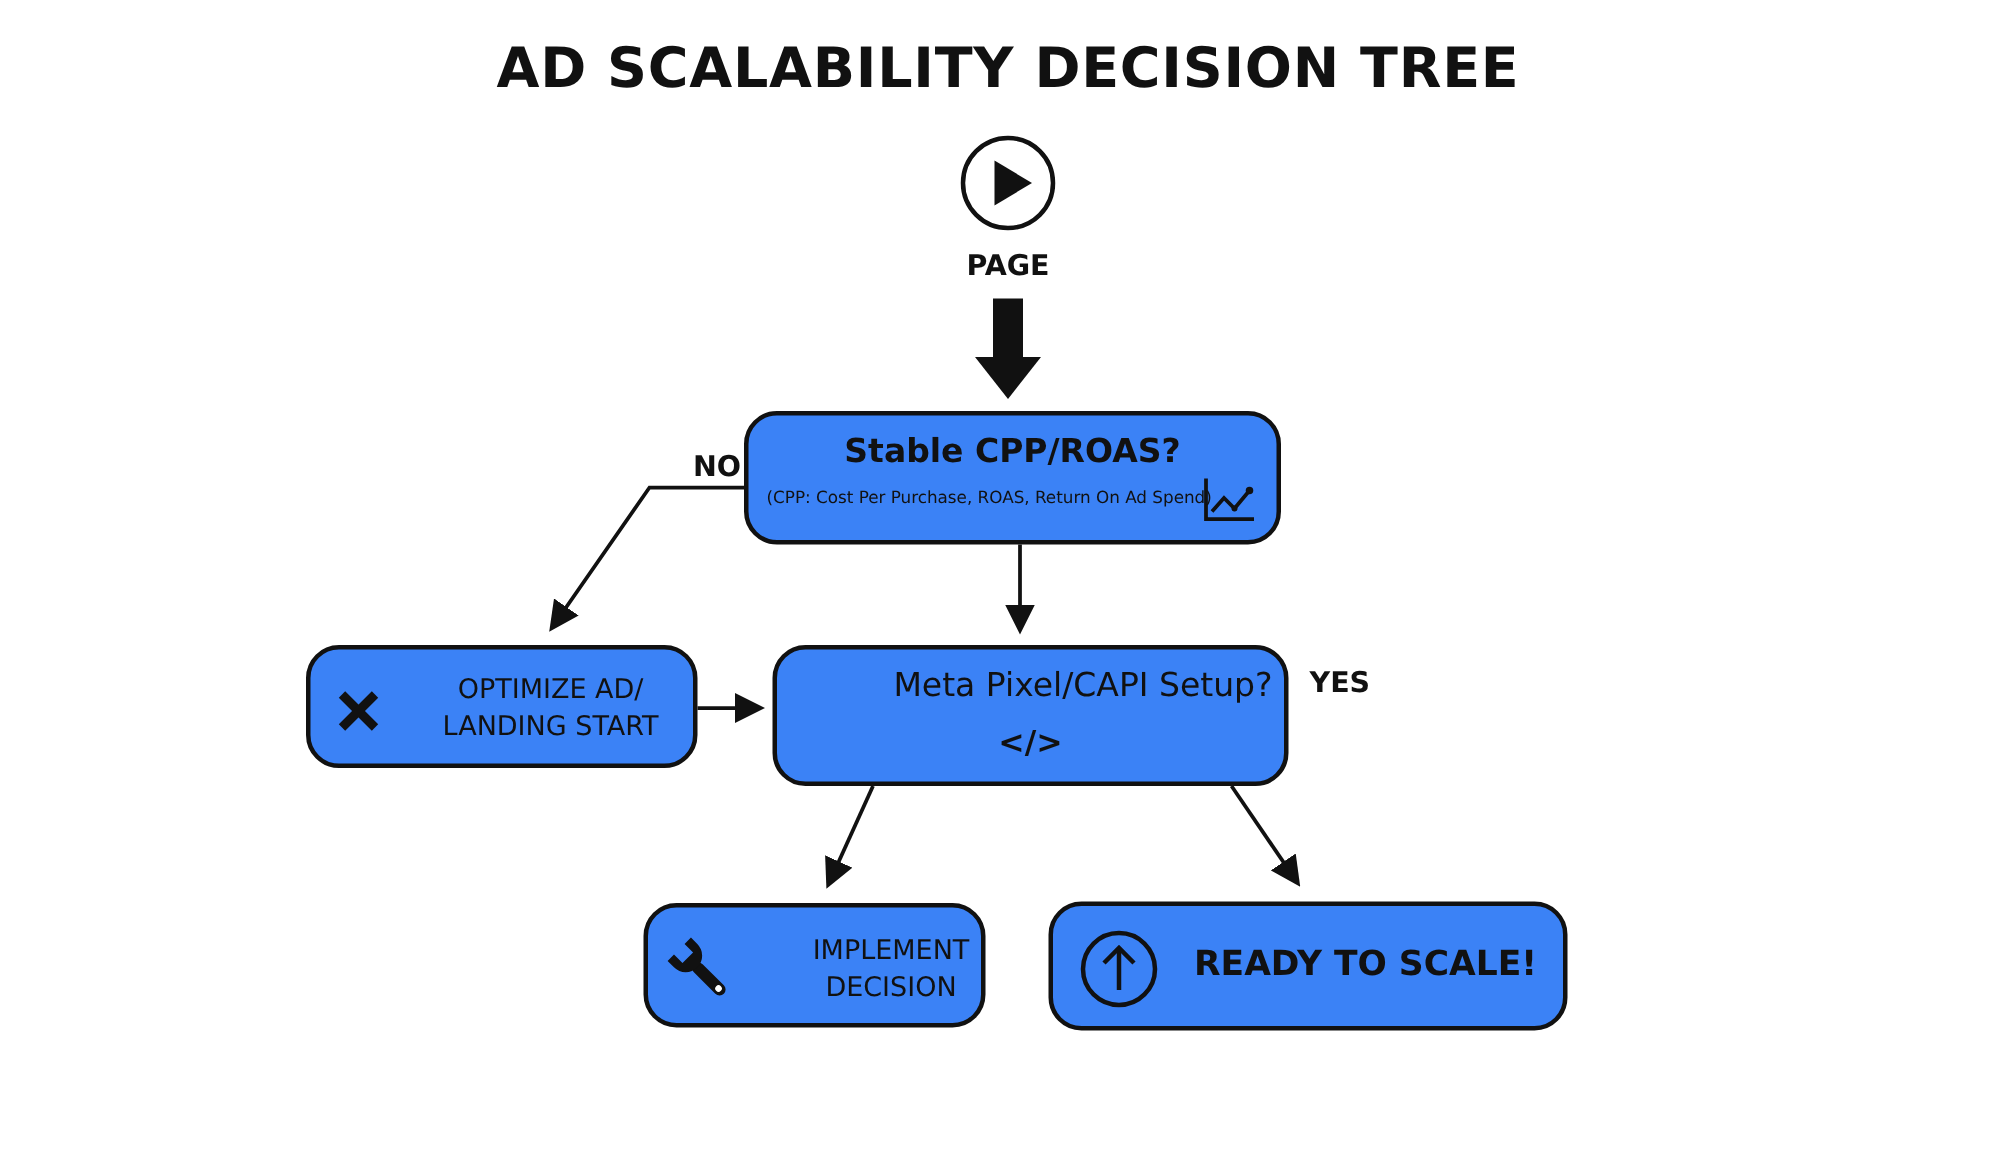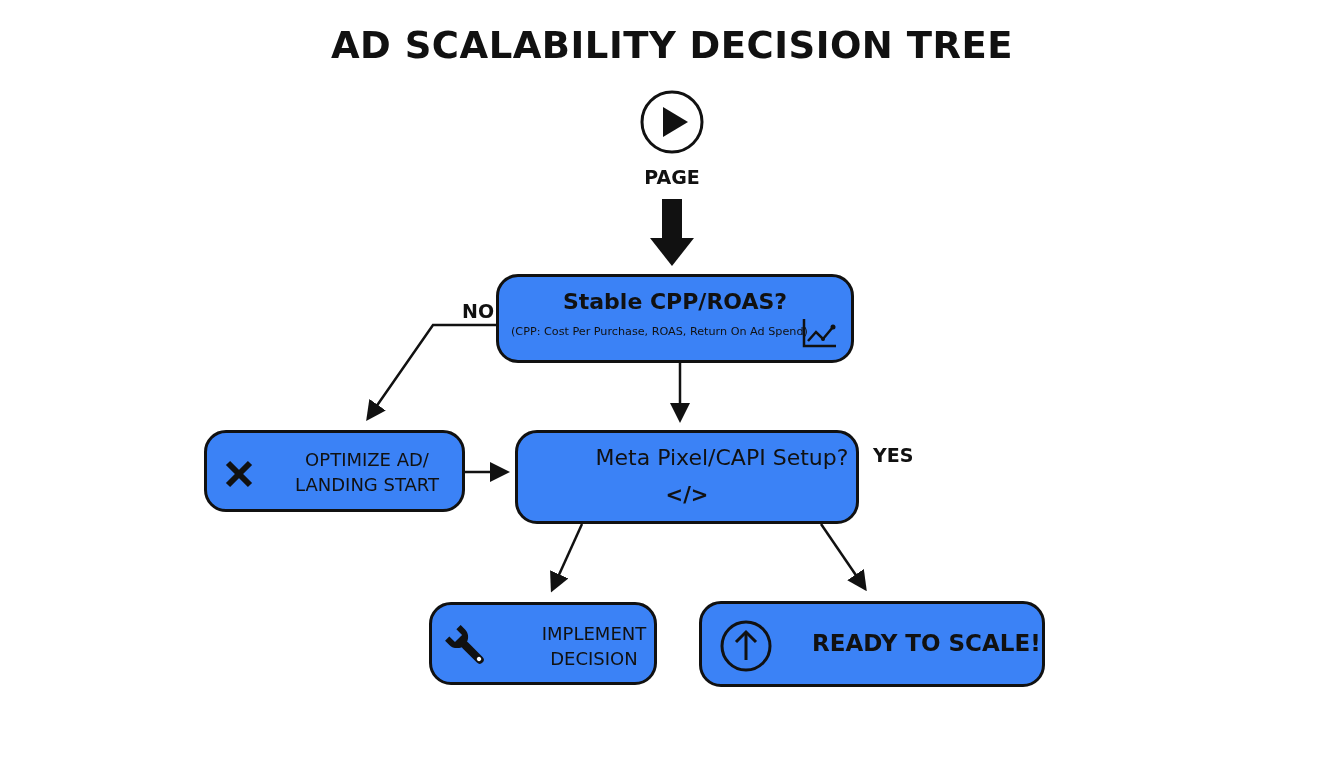--- a/index.html
+++ b/index.html
@@ -24,21 +24,21 @@
                font-size: 21px; font-weight: bold; }
     #opt { left: 204px; top: 430px; width: 261px; height: 82px; padding-left: 36px; }
     #opt-text { position: absolute; left: 88px; top: 14px; font-size: 18px;
                 line-height: 25px; text-align: center; }
     #opt-icon { position: absolute; left: 16px; top: 26px; }
     #impl { left: 429px; top: 602px; width: 228px; height: 83px; }
     #impl-text { position: absolute; left: 68px; top: 16px; width: 110px; font-size: 18px;
                  line-height: 25px; text-align: center; margin-left: 39px; }
     #impl-icon { position: absolute; left: 10px; top: 18px; }
     #ready { left: 699px; top: 601px; width: 346px; height: 86px; }
-    #ready-text { position: absolute; left: 94px; top: 26px; font-size: 23px; font-weight: bold; margin-left: 16px; }
+    #ready-text { position: absolute; left: 94px; top: 26px; font-size: 23px; font-weight: bold; }
     #ready-icon { position: absolute; left: 16px; top: 16px; }
     #no-label { left: 462px; top: 300px; font-size: 19px; }
     #yes-label { left: 873px; top: 444px; font-size: 19px; }
     svg.overlay { position: absolute; left: 0; top: 0; }
   </style>
 </head>
 <body>
 
 <div id="title" class="abs">AD SCALABILITY DECISION TREE</div>
 

